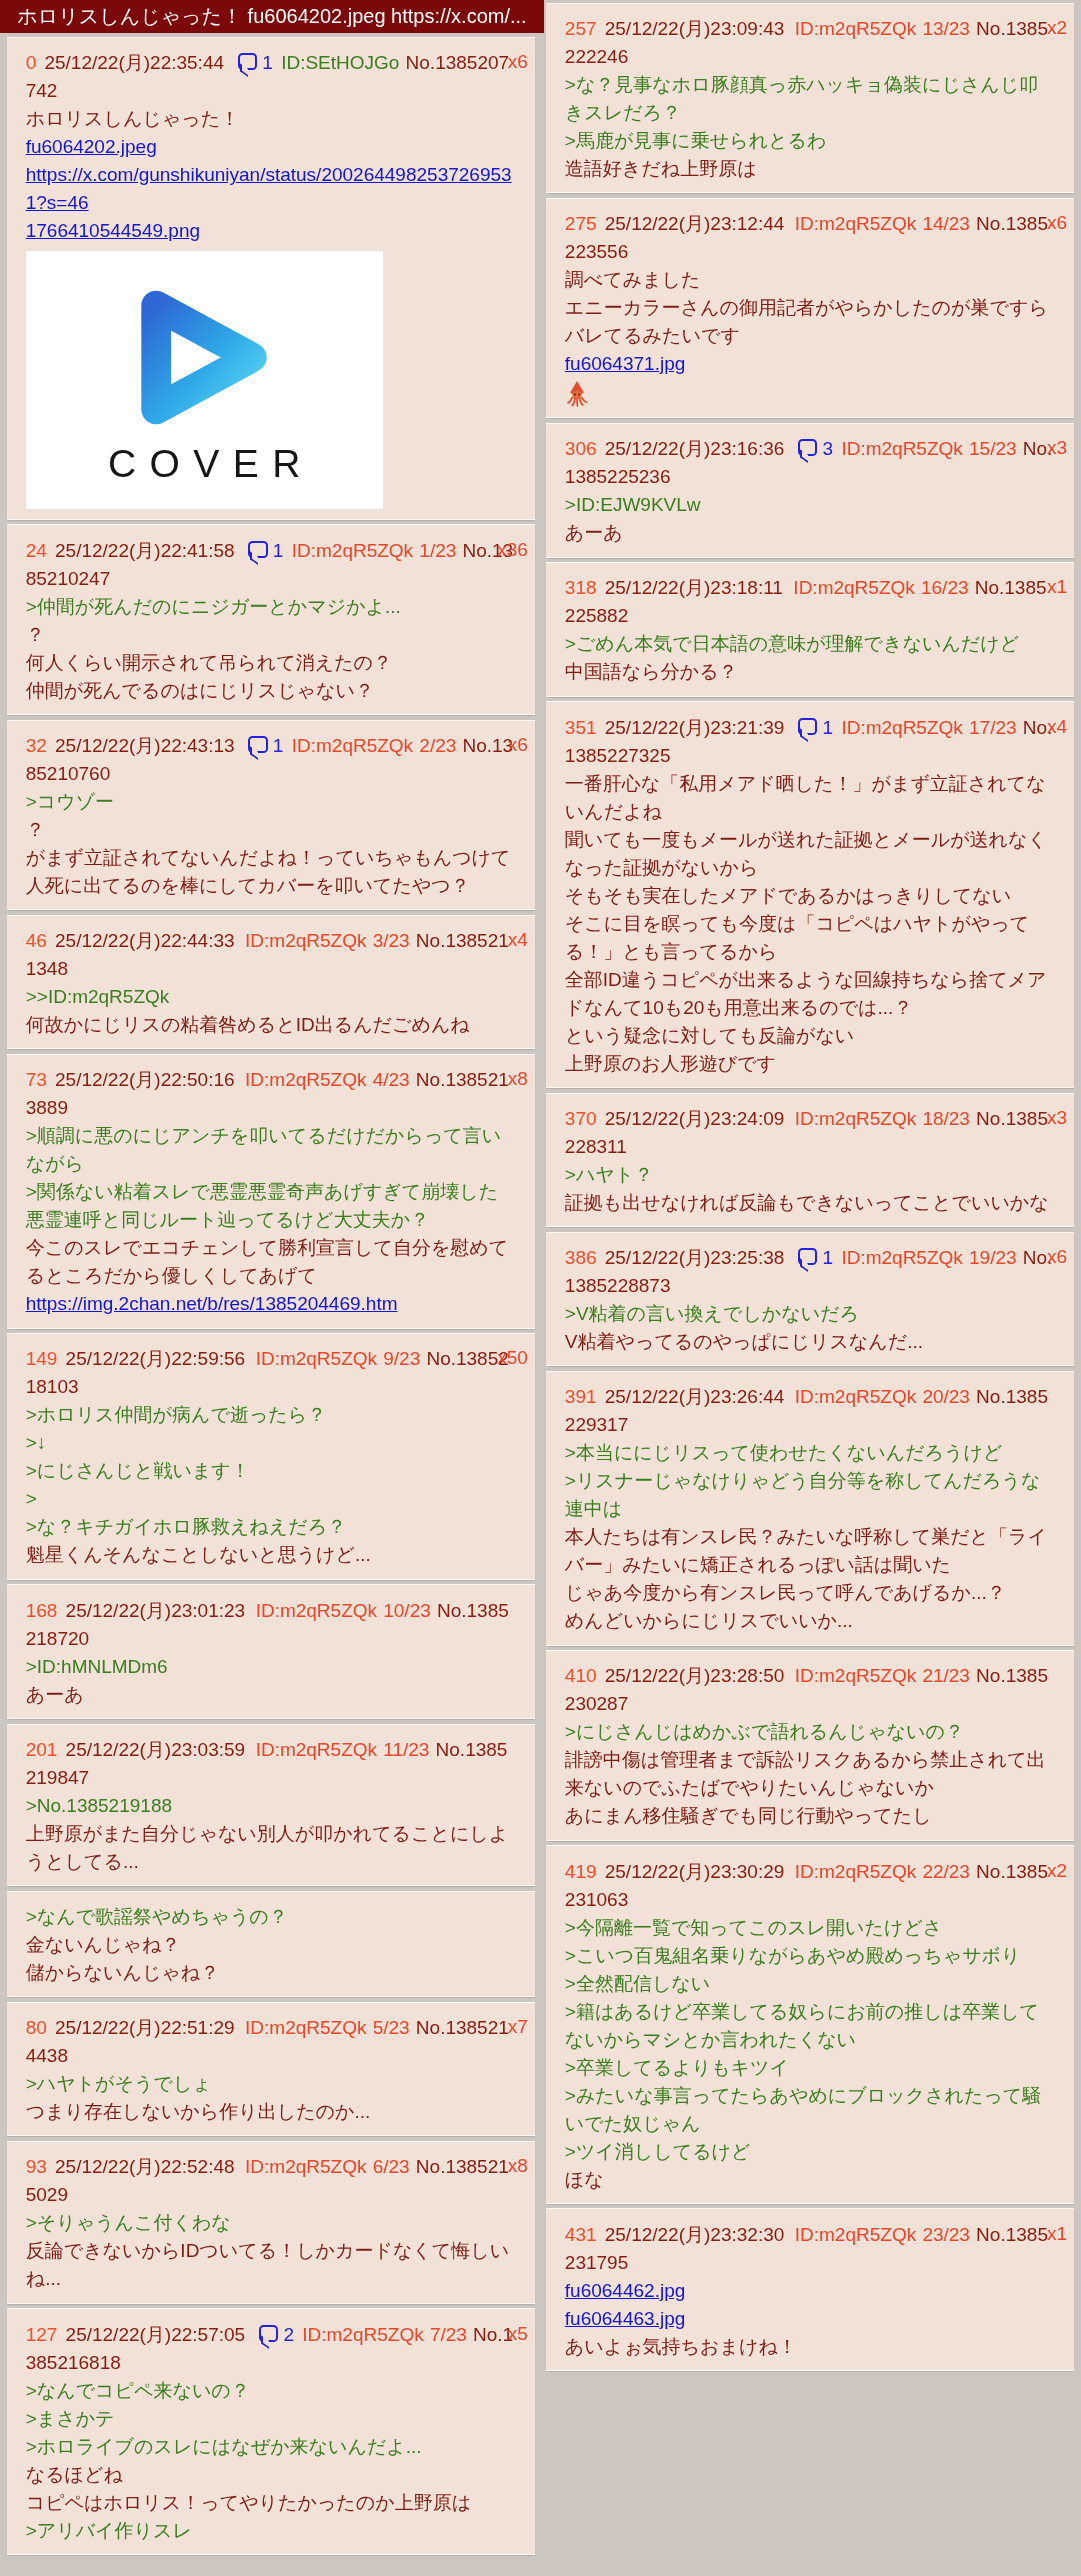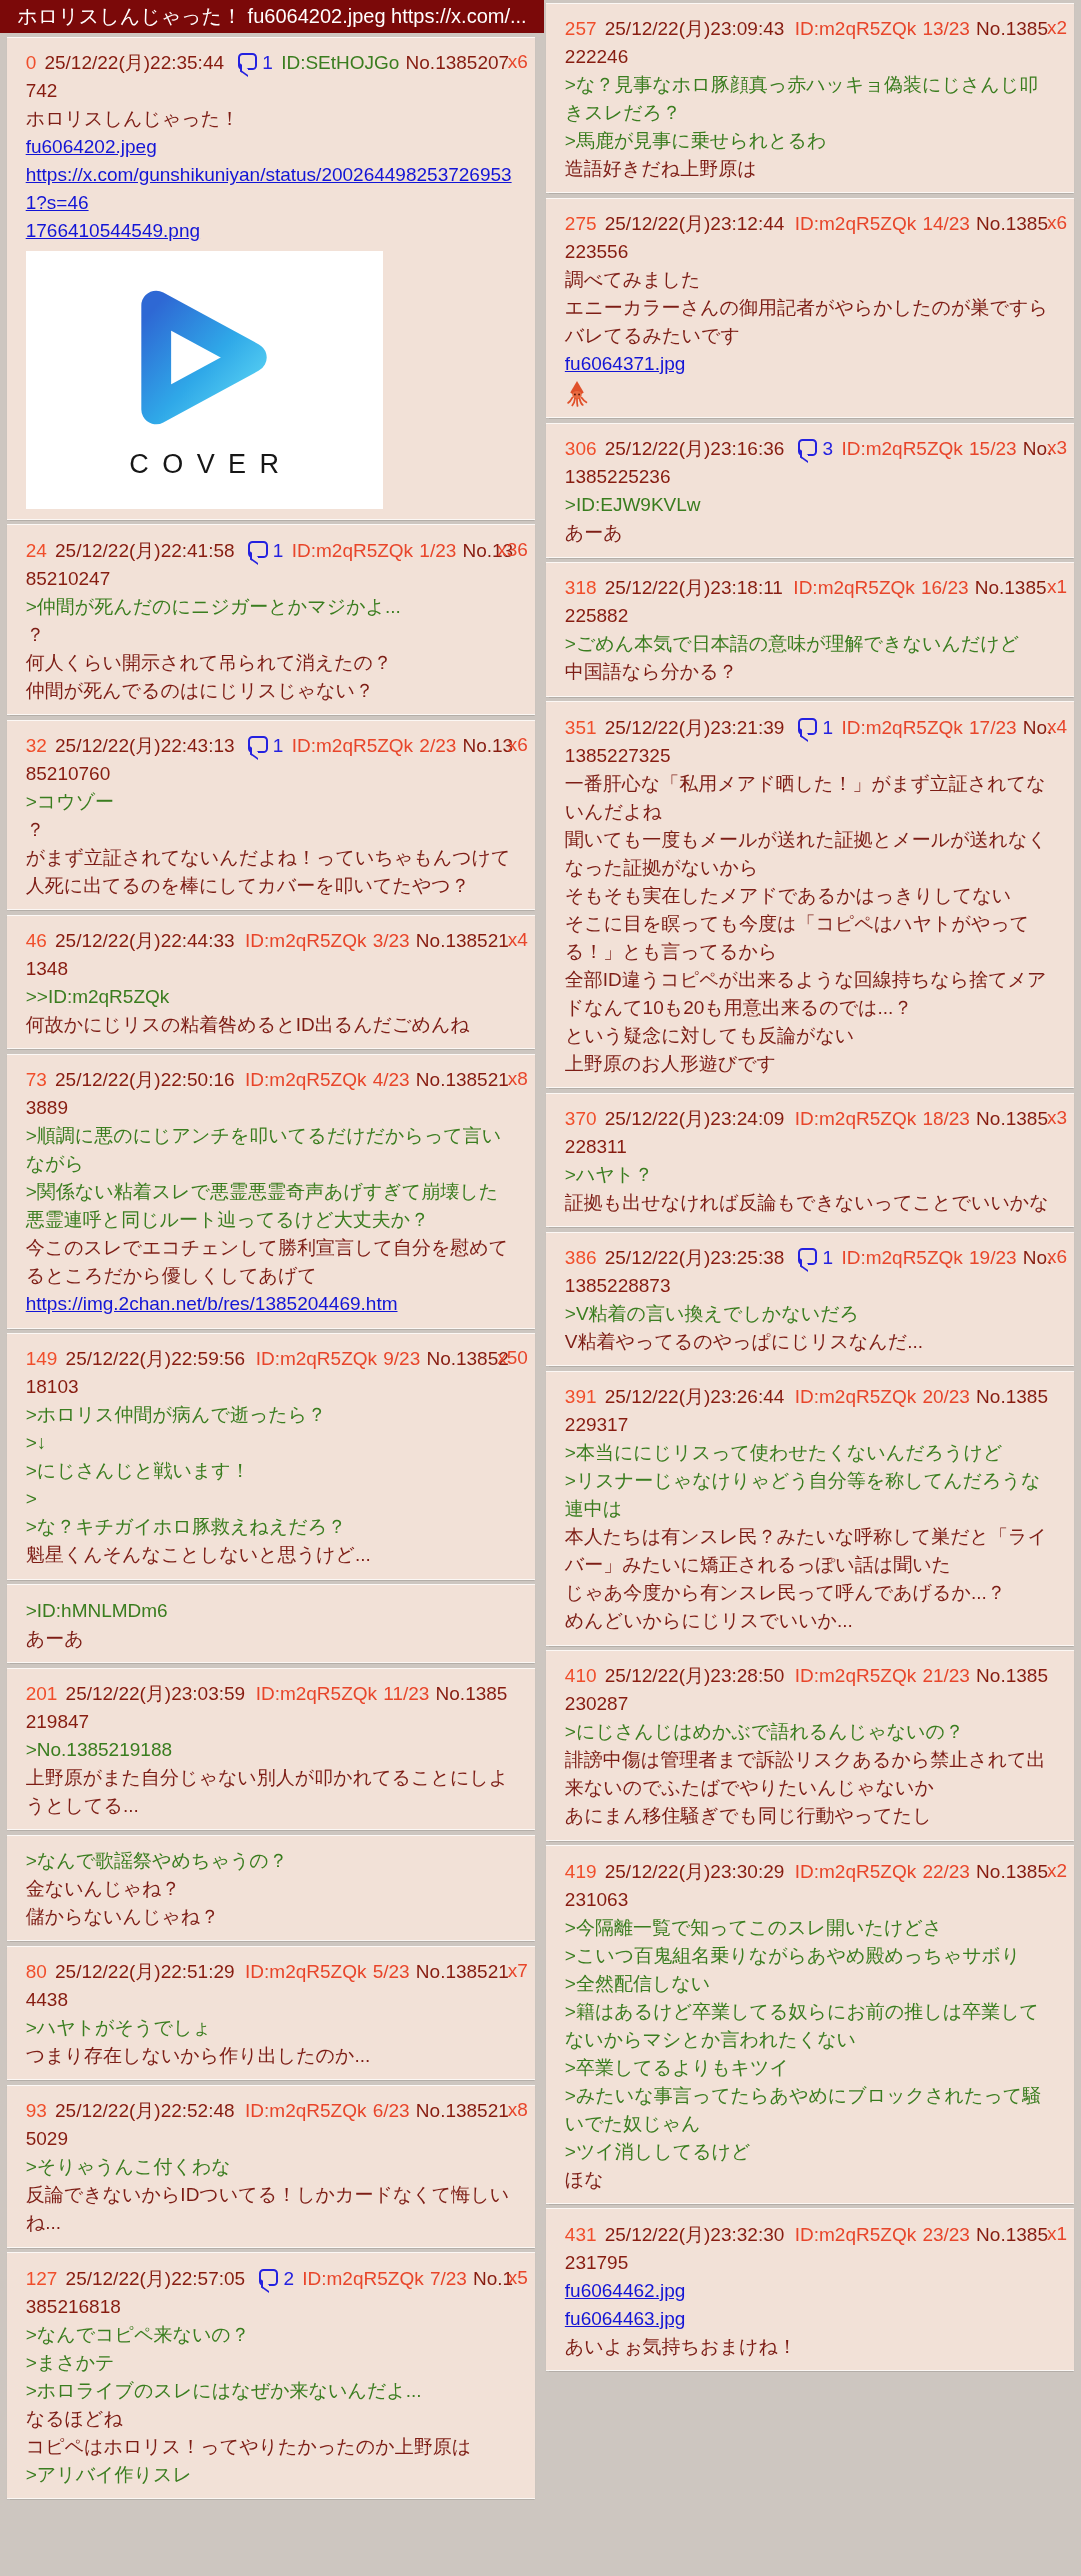--- a/index.html
+++ b/index.html
@@ -53,21 +53,21 @@
   .line.quote{color:#3a7d1f;}
   .line.text{color:#7d1d15;}
   a.line.link{color:#1315d6;text-decoration:underline;cursor:pointer;}
   .squid-line{height:30px;display:flex;align-items:center;}
   .attach{
     width:357px;height:258px;background:#ffffff;margin-top:6.2px;
     display:flex;flex-direction:column;align-items:center;justify-content:center;
     cursor:pointer;
   }
   .cover-word{
-    margin-top:17.5px;color:#161616;font-size:27px;letter-spacing:13.4px;
+    margin-top:17.5px;color:#161616;font-size:39px;letter-spacing:13.4px;
     padding-left:13.4px; 
     font-weight:500;
   }
 </style>
 </head>
 <body>
 
 <div class="titlebar">
   <span>ホロリスしんじゃった！ fu6064202.jpeg https://x.com/...</span>
 </div>
@@ -147,20 +147,22 @@
           <div class="line quote">&gt;ホロリス仲間が病んで逝ったら？</div>
           <div class="line quote">&gt;↓</div>
           <div class="line quote">&gt;にじさんじと戦います！</div>
           <div class="line quote">&gt;</div>
           <div class="line quote">&gt;な？キチガイホロ豚救えねえだろ？</div>
           <div class="line text">魁星くんそんなことしないと思うけど...</div>
         </div>
   </article>
       <article class="post">
 
+    <div class="phead"><span class="pnum">168</span><span class="pdate">25/12/22(月)23:01:23&nbsp;</span><span class="pid">ID:m2qR5ZQk</span><span class="pcounter">10/23</span><span class="pno">No.1385218720</span>
+    </div>
     <div class="pbody">
           <div class="line quote">&gt;ID:hMNLMDm6</div>
           <div class="line text">あーあ</div>
         </div>
   </article>
       <article class="post">
 
     <div class="phead"><span class="pnum">201</span><span class="pdate">25/12/22(月)23:03:59&nbsp;</span><span class="pid">ID:m2qR5ZQk</span><span class="pcounter">11/23</span><span class="pno">No.1385219847</span>
     </div>
     <div class="pbody">

